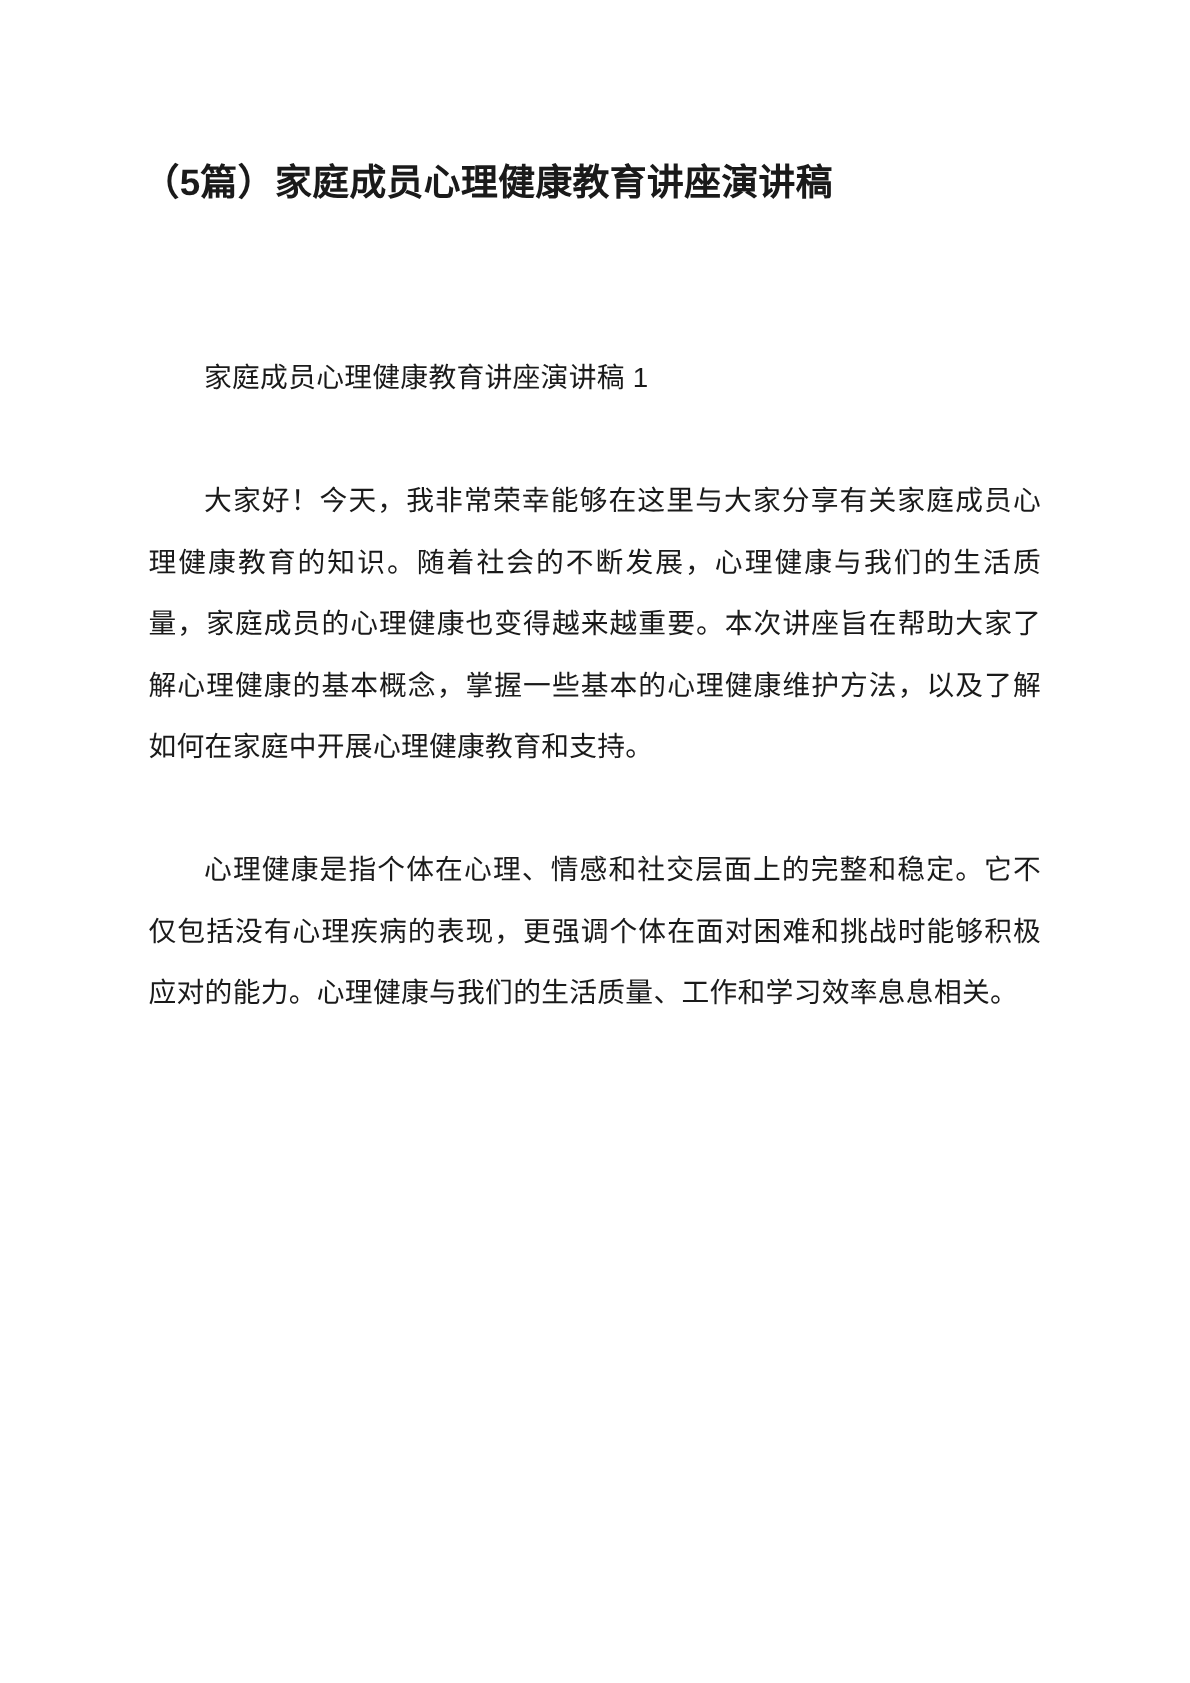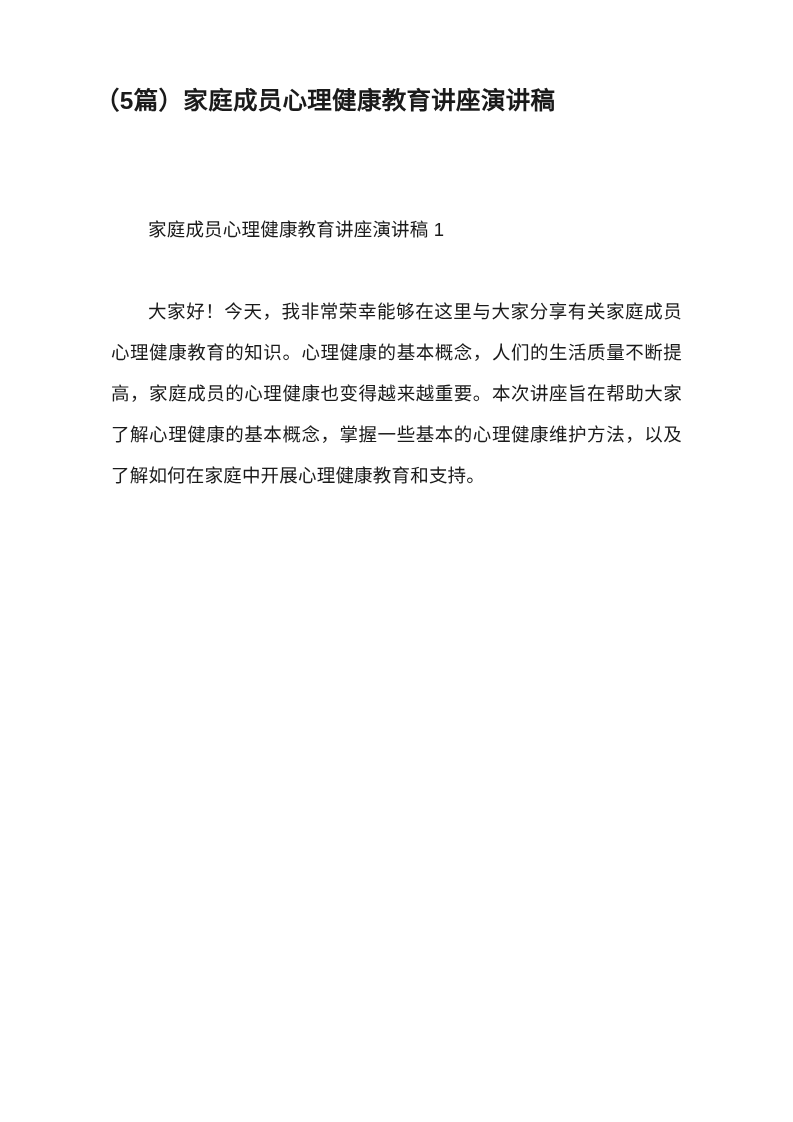--- a/index.html
+++ b/index.html
@@ -18,33 +18,33 @@
   .page {
     position: relative;
     width: 793px;
     height: 1122px;
     box-sizing: border-box;
     padding: 0 95px;
     overflow: hidden;
   }
   .doc-title {
     margin: 0;
-    padding-top: 84px;
+    padding-top: 106px;
     font-size: 24.5px;
     font-weight: bold;
     line-height: 1.35;
     letter-spacing: 0.3px;
     color: #1a1a1a;
     white-space: nowrap;
   }
   .body-block {
     margin-top: 92px;
   }
   p.para {
-    margin: 16px;
+    margin: 4px;
     font-size: 18.5px;
     line-height: 41px;
     color: #1a1a1a;
     letter-spacing: 0.2px;
     text-align: justify;
     text-justify: inter-ideograph;
   }
   p.indent {
     text-indent: 2em;
   }
@@ -57,16 +57,17 @@
 </style>
 </head>
 <body>
 
 <div class="page">
 
   <h1 class="doc-title">（5篇）家庭成员心理健康教育讲座演讲稿</h1>
 
   <div class="body-block">
     <p class="para indent">家庭成员心理健康教育讲座演讲稿 1</p>
-    <p class="para indent gap">大家好！今天，我非常荣幸能够在这里与大家分享有关家庭成员心理健康教育的知识。心理健康的基本概念，人们的生活质量不断提高，家庭成员的心理健康也变得越来越重要。本次讲座旨在帮助大家了解心理健康的基本概念，掌握一些基本的心理健康维护方法，以及了解如何在家庭中开展心理健康教育和支持。</p>
+    <p class="para indent gap">大家好！今天，我非常荣幸能够在这里与大家分享有关家庭成员心理健康教育的知识。随着社会的不断发展，心理健康与我们的生活质量，家庭成员的心理健康也变得越来越重要。本次讲座旨在帮助大家了解心理健康的基本概念，掌握一些基本的心理健康维护方法，以及了解如何在家庭中开展心理健康教育和支持。</p>
+    <p class="para indent gap">心理健康是指个体在心理、情感和社交层面上的完整和稳定。它不仅包括没有心理疾病的表现，更强调个体在面对困难和挑战时能够积极应对的能力。心理健康与我们的生活质量、工作和学习效率息息相关。</p>
   </div>
 
 </div>
 
 </body></html>

